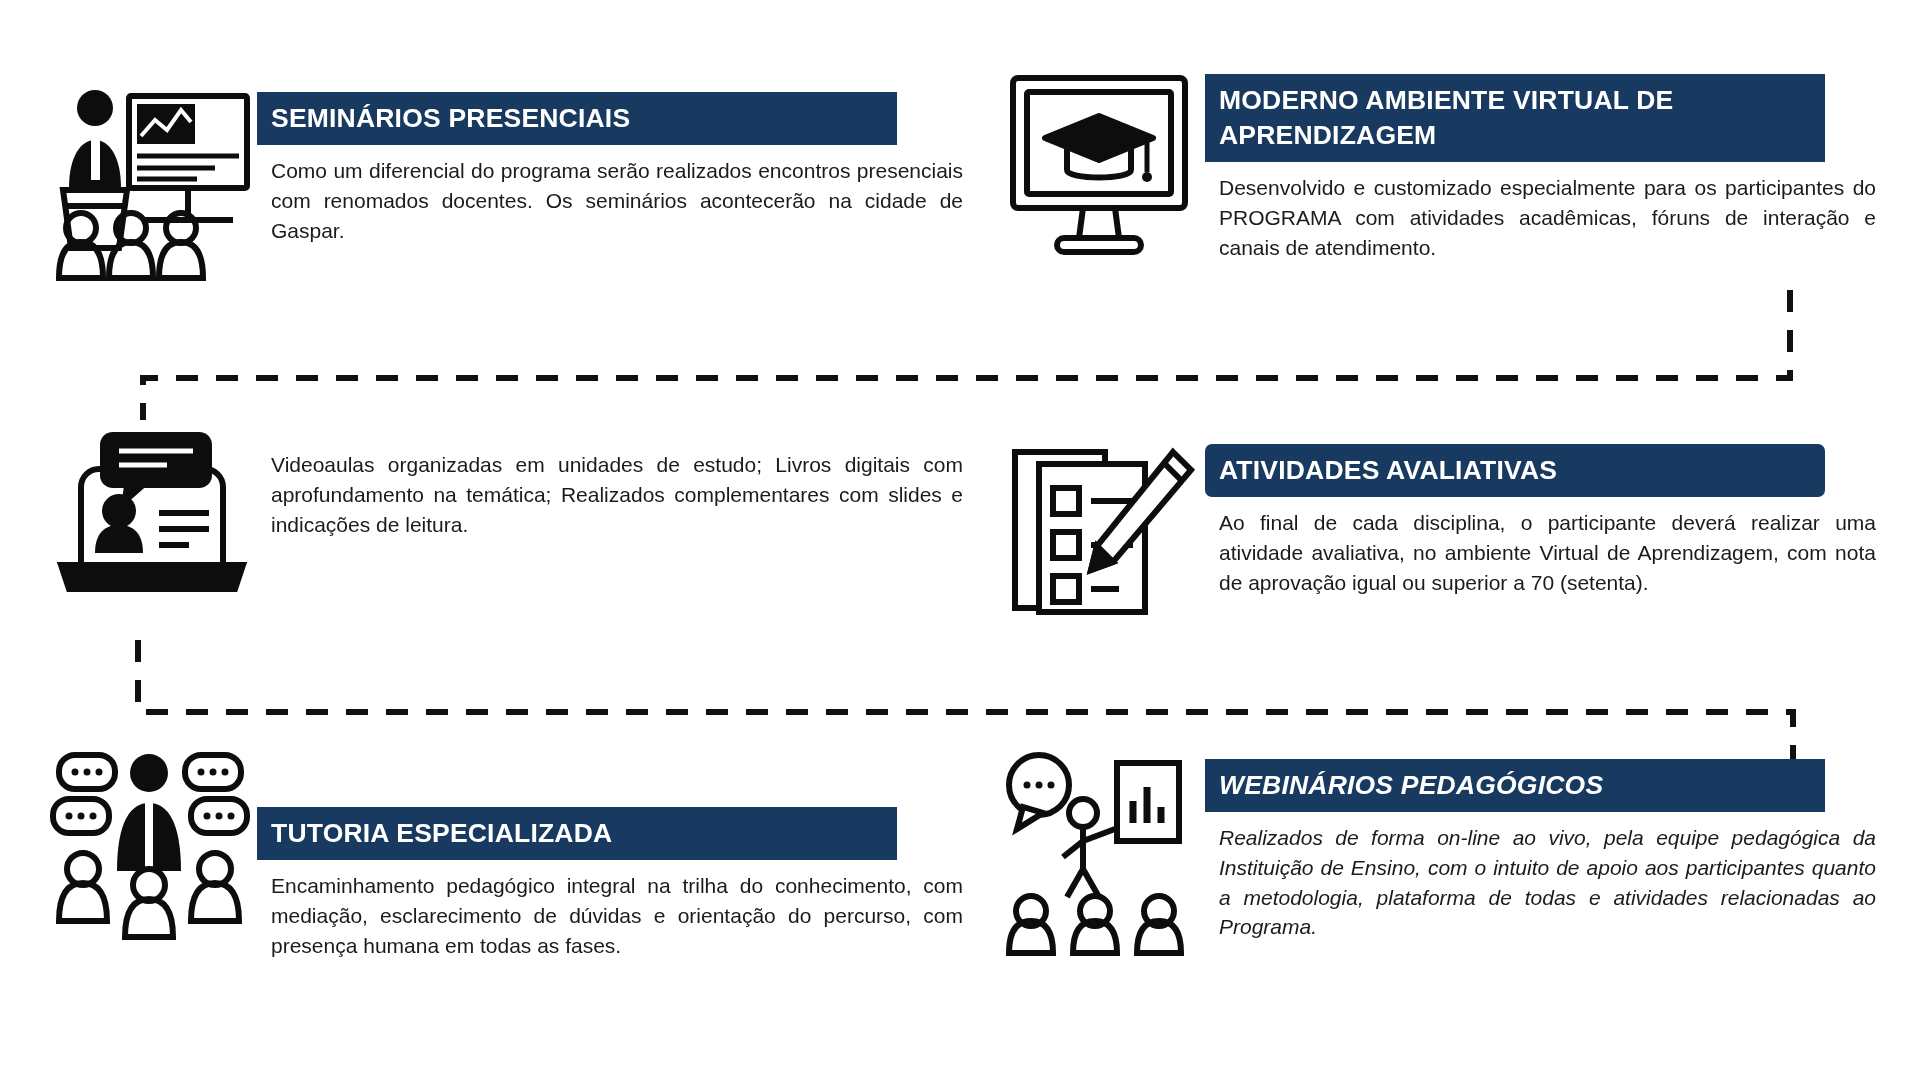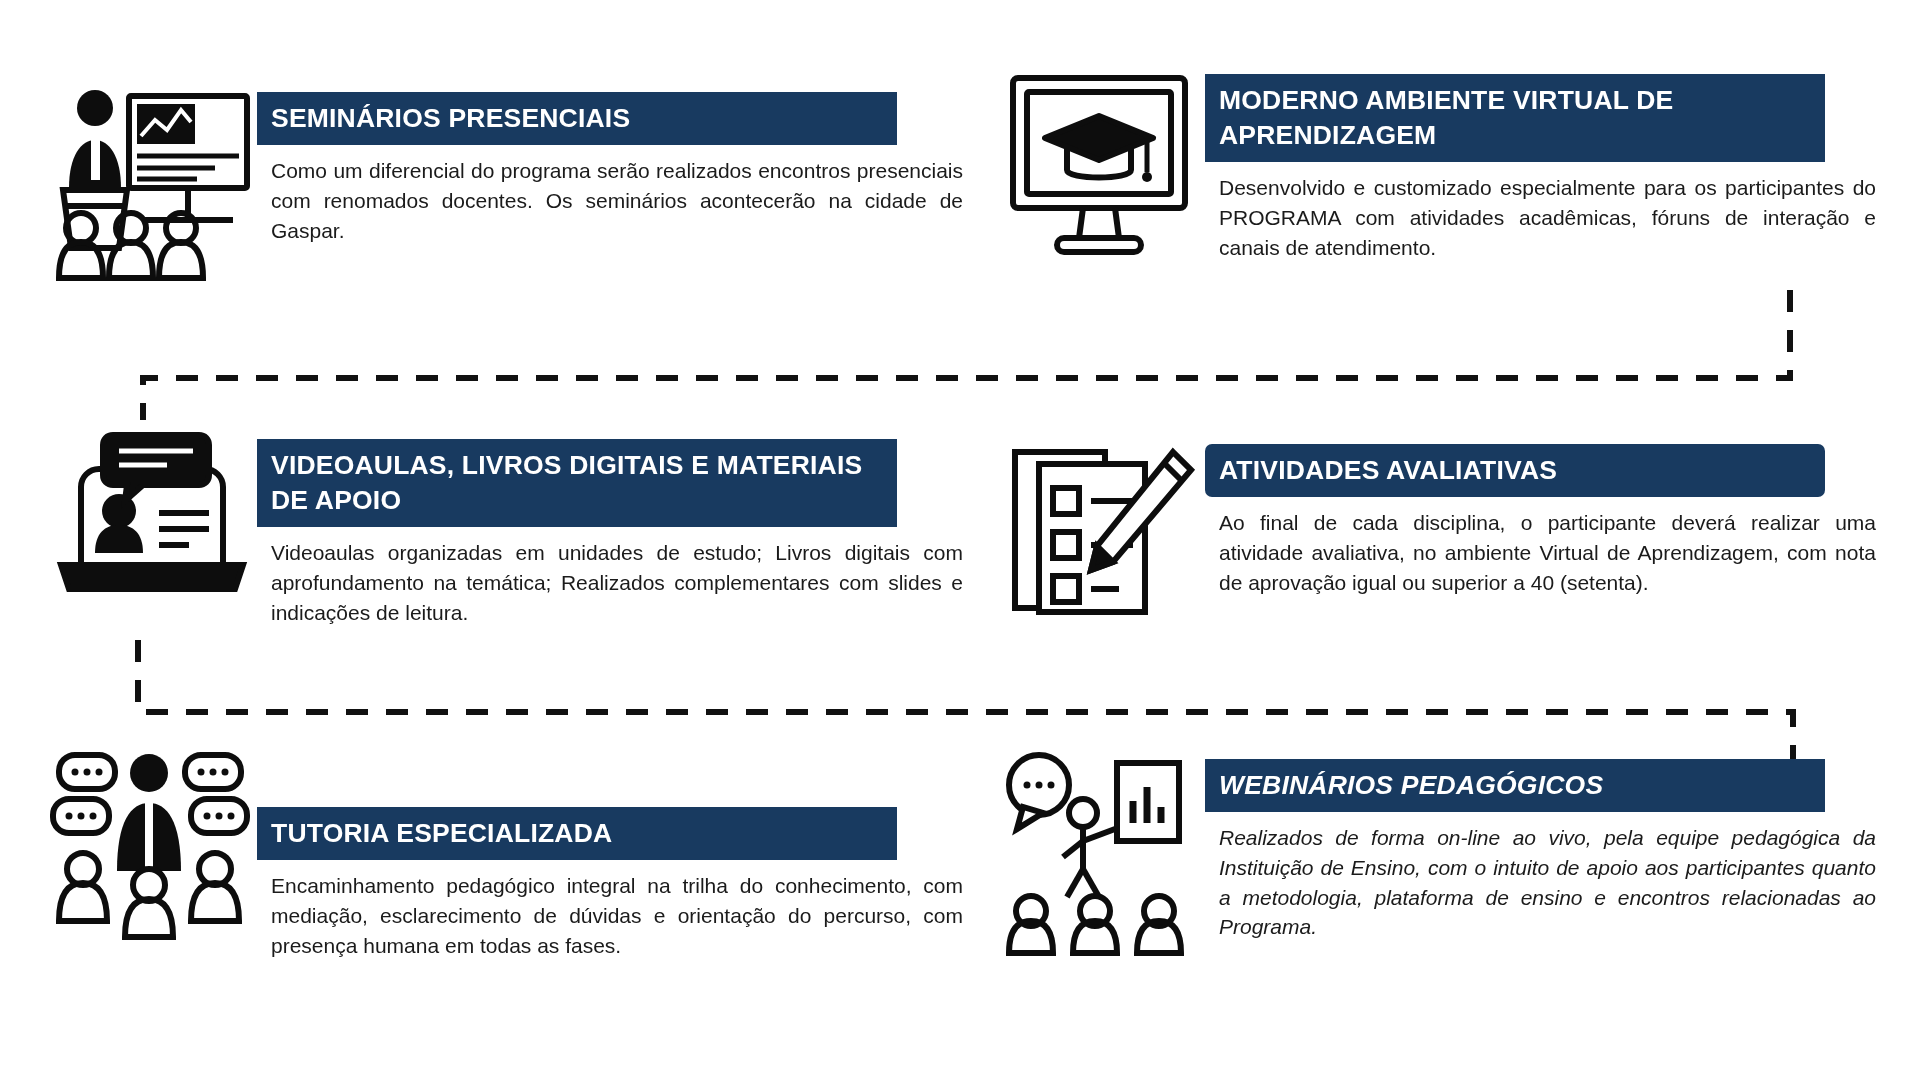--- a/index.html
+++ b/index.html
@@ -183,21 +183,20 @@
           <line x1="112" y1="104" x2="162" y2="104" stroke-width="6"></line>
           <line x1="112" y1="120" x2="142" y2="120" stroke-width="6"></line>
 
           <path d="M 66 10 L 152 10 C 158 10 162 14 162 20 L 162 50 C 162 56 158 60 152 60 L 96 60 L 78 76 L 80 60 L 66 60 C 60 60 56 56 56 50 L 56 20 C 56 14 60 10 66 10 Z" fill="#0D0D0D" stroke="#0D0D0D"></path>
           <line x1="72" y1="26" x2="146" y2="26" stroke="#ffffff" stroke-width="5"></line>
           <line x1="72" y1="40" x2="120" y2="40" stroke="#ffffff" stroke-width="5"></line>
         </g>
       </svg>
     </div>
     <div class="text-box">
-      <div class="card-title">VIDEOAULAS, LIVROS DIGITAIS E MATERIAIS DE APOIO</div>
       <p class="card-body">Videoaulas organizadas em unidades de estudo; Livros digitais com aprofundamento na temática; Realizados complementares com slides e indicações de leitura.</p>
     </div>
   </div>
 
   <div class="card" id="card-avaliativas">
     <div class="icon-box">
       <svg width="205" height="200" viewBox="0 0 205 200">
         <g fill="none" stroke="#0D0D0D" stroke-width="6">
 
           <path d="M 20 22 L 110 22 L 110 178 L 20 178 Z"></path>
@@ -212,21 +211,21 @@
           <line x1="96" y1="159" x2="124" y2="159" stroke-width="6"></line>
 
           <path d="M 178 22 L 196 40 L 118 132 L 96 140 L 102 116 Z" fill="#ffffff"></path>
           <path d="M 96 140 L 102 116 L 118 132 Z" fill="#0D0D0D" stroke="#0D0D0D"></path>
           <line x1="168" y1="32" x2="186" y2="50"></line>
         </g>
       </svg>
     </div>
     <div class="text-box">
       <div class="card-title">ATIVIDADES AVALIATIVAS</div>
-      <p class="card-body">Ao final de cada disciplina, o participante deverá realizar uma atividade avaliativa, no ambiente Virtual de Aprendizagem, com nota de aprovação igual ou superior a 40 (setenta).</p>
+      <p class="card-body">Ao final de cada disciplina, o participante deverá realizar uma atividade avaliativa, no ambiente Virtual de Aprendizagem, com nota de aprovação igual ou superior a 70 (setenta).</p>
     </div>
   </div>
 
   <div class="card" id="card-tutoria">
     <div class="icon-box">
       <svg width="205" height="215" viewBox="0 0 205 215">
         <g fill="none" stroke="#0D0D0D" stroke-width="6">
 
           <rect x="12" y="10" width="56" height="34" rx="16"></rect>
           <circle cx="28" cy="27" r="3.5" fill="#0D0D0D" stroke="none"></circle>
@@ -292,17 +291,17 @@
           <path d="M 14 208 C 14 184 23 176 36 176 C 49 176 58 184 58 208 Z"></path>
           <circle cx="100" cy="166" r="15"></circle>
           <path d="M 78 208 C 78 184 87 176 100 176 C 113 176 122 184 122 208 Z"></path>
           <circle cx="164" cy="166" r="15"></circle>
           <path d="M 142 208 C 142 184 151 176 164 176 C 177 176 186 184 186 208 Z"></path>
         </g>
       </svg>
     </div>
     <div class="text-box">
       <div class="card-title">WEBINÁRIOS PEDAGÓGICOS</div>
-      <p class="card-body">Realizados de forma on-line ao vivo, pela equipe pedagógica da Instituição de Ensino, com o intuito de apoio aos participantes quanto a metodologia, plataforma de ensino e encontros relacionadas ao Programa.</p>
+      <p class="card-body">Realizados de forma on-line ao vivo, pela equipe pedagógica da Instituição de Ensino, com o intuito de apoio aos participantes quanto a metodologia, plataforma de todas e atividades relacionadas ao Programa.</p>
     </div>
   </div>
 
 </div>
 
 </body></html>

